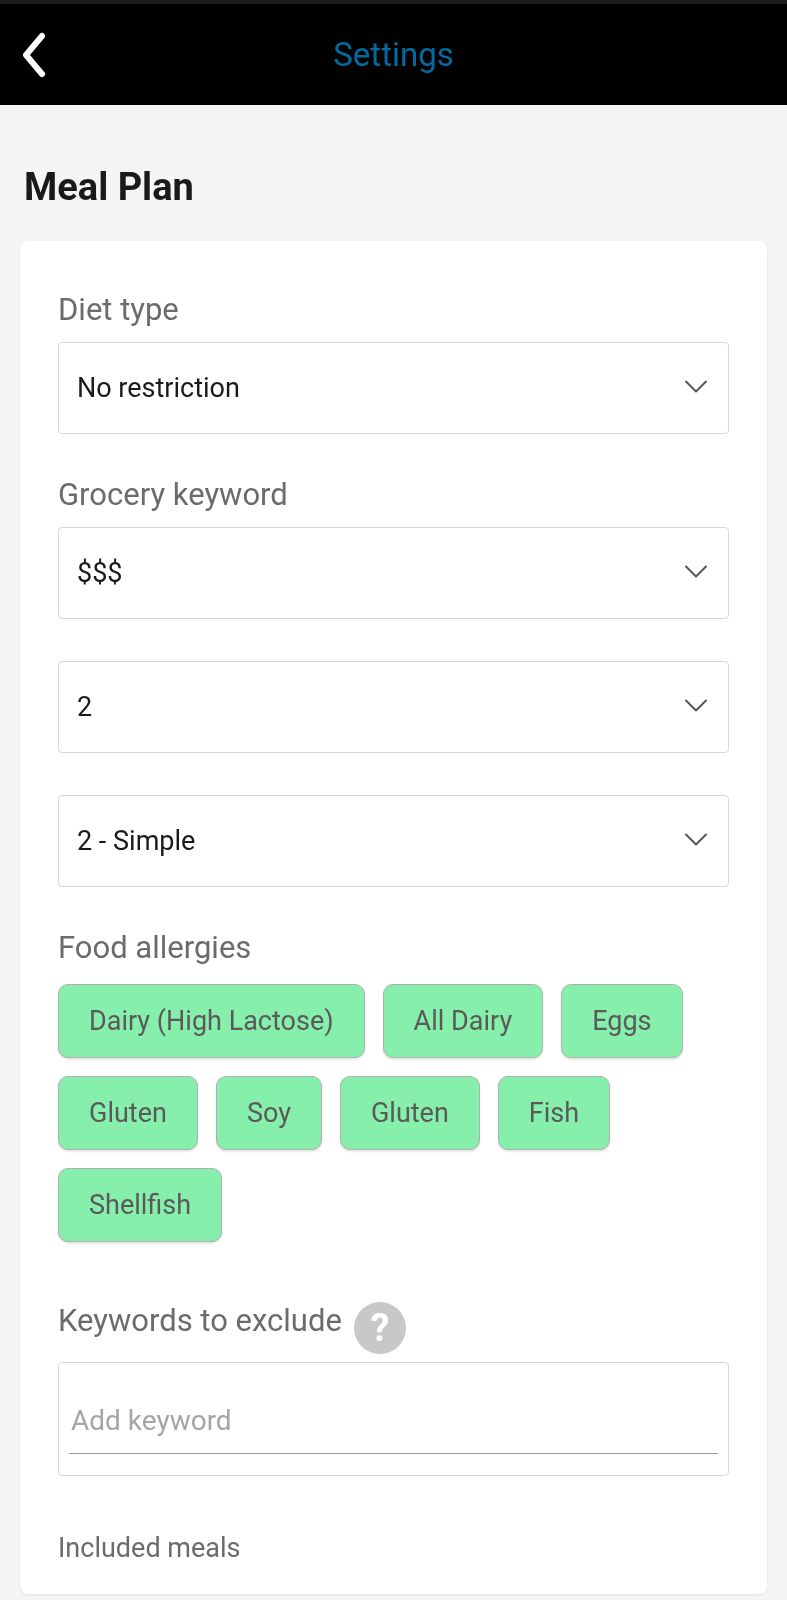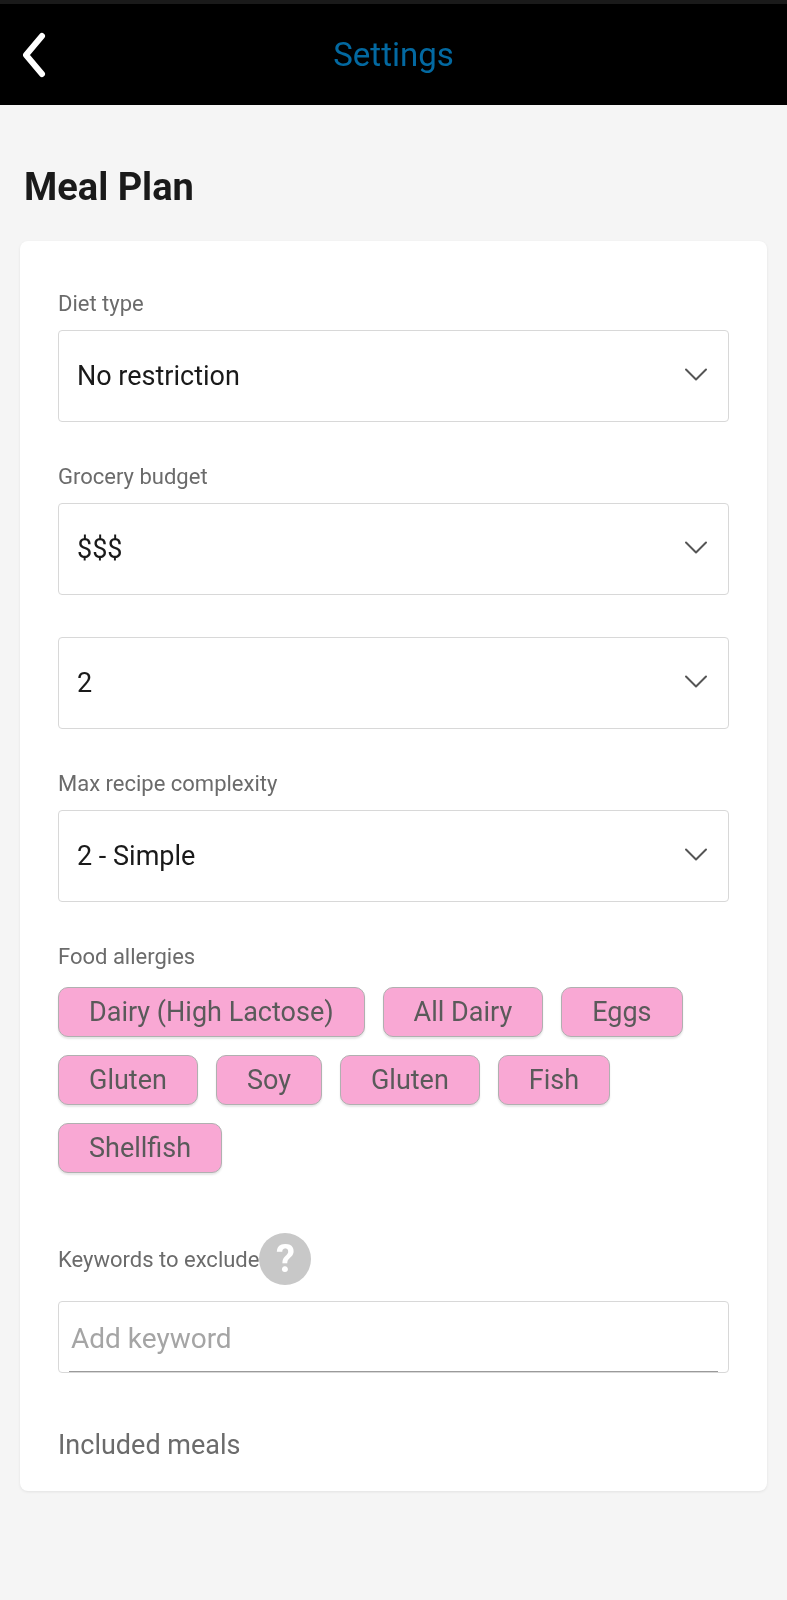--- a/index.html
+++ b/index.html
@@ -61,21 +61,21 @@
       border-radius: 8px;
       padding: 50px 38px 30px 38px;
       box-shadow: 0 1px 3px rgba(0,0,0,0.08);
     }
     
     .field {
       margin-bottom: 42px;
     }
     
     .field-label {
-      font-size: 22px;
+      font-size: 31px;
       color: #6b6b6b;
       margin-bottom: 14px;
       display: block;
     }
     
     .select-wrapper {
       position: relative;
       border: 1px solid #d8d8d8;
       border-radius: 4px;
       height: 92px;
@@ -101,52 +101,52 @@
     .chip-container {
       display: flex;
       flex-wrap: wrap;
       gap: 18px;
       margin-top: 18px;
     }
     
     .chip {
       border: 1px solid #b0b0b0;
       border-radius: 10px;
-      padding: 8px 30px;
+      padding: 20px 30px;
       font-size: 27px;
       color: #5a5a5a;
       cursor: pointer;
-      background-color: #f9a8d4;
+      background-color: #86efac;
       box-shadow: 0 2px 2px rgba(0,0,0,0.1);
     }
     
     .label-with-icon {
       display: flex;
-      align-items: center;
-      margin-bottom: 16px;
+      gap: 12px;
+      margin-bottom: 8px;
     }
     
     .help-icon {
       width: 52px;
       height: 52px;
       background-color: #c8c8c8;
       border-radius: 50%;
       display: flex;
       align-items: center;
       justify-content: center;
       color: #ffffff;
       font-size: 38px;
       font-weight: 700;
     }
     
     .input-wrapper {
       border: 1px solid #d8d8d8;
       border-radius: 4px;
       padding: 10px;
-      height: 72px;
+      height: 114px;
       display: flex;
       align-items: center;
     }
     
     .keyword-input {
       border: none;
       border-bottom: 1px solid #9a9a9a;
       width: 100%;
       font-size: 28px;
       padding: 20px 2px 16px 2px;
@@ -187,21 +187,21 @@
         <span class="select-value">No restriction</span>
         <span class="select-chevron">
           <svg width="24" height="14" viewBox="0 0 24 14" fill="none">
             <path d="M2 2 L12 12 L22 2" stroke="#555" stroke-width="2" stroke-linecap="round" stroke-linejoin="round"></path>
           </svg>
         </span>
       </div>
     </div>
 
     <div class="field">
-      <label class="field-label">Grocery budget</label>
+      <label class="field-label">Grocery keyword</label>
       <div class="select-wrapper">
         <span class="select-value">$$$</span>
         <span class="select-chevron">
           <svg width="24" height="14" viewBox="0 0 24 14" fill="none">
             <path d="M2 2 L12 12 L22 2" stroke="#555" stroke-width="2" stroke-linecap="round" stroke-linejoin="round"></path>
           </svg>
         </span>
       </div>
     </div>
 
@@ -210,21 +210,20 @@
         <span class="select-value">2</span>
         <span class="select-chevron">
           <svg width="24" height="14" viewBox="0 0 24 14" fill="none">
             <path d="M2 2 L12 12 L22 2" stroke="#555" stroke-width="2" stroke-linecap="round" stroke-linejoin="round"></path>
           </svg>
         </span>
       </div>
     </div>
 
     <div class="field">
-      <label class="field-label">Max recipe complexity</label>
       <div class="select-wrapper">
         <span class="select-value">2 - Simple</span>
         <span class="select-chevron">
           <svg width="24" height="14" viewBox="0 0 24 14" fill="none">
             <path d="M2 2 L12 12 L22 2" stroke="#555" stroke-width="2" stroke-linecap="round" stroke-linejoin="round"></path>
           </svg>
         </span>
       </div>
     </div>
 

